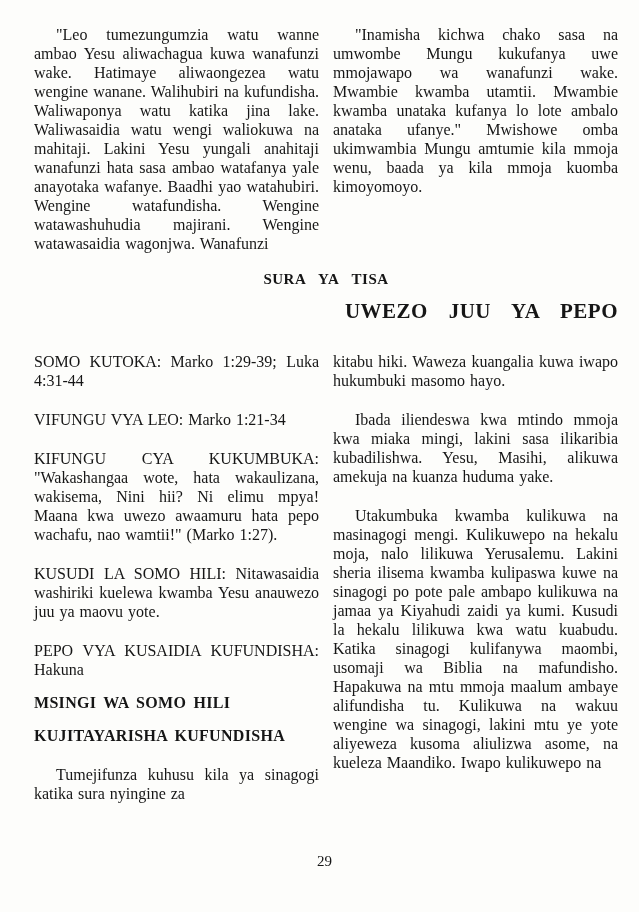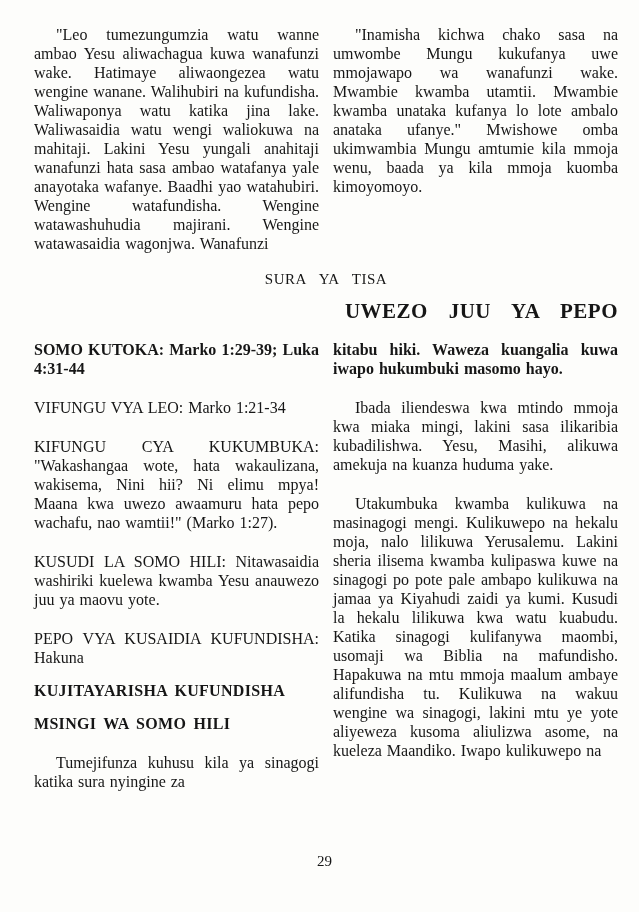--- a/index.html
+++ b/index.html
@@ -20,31 +20,31 @@
   p {
     margin: 0;
     font-size: 16px;
     line-height: 19px;
     text-align: justify;
     word-spacing: 1px;
   }
   p.indent { text-indent: 22px; }
   p + p, .block + .block { margin-top: 9px; }
   .lesson .block { margin-top: 20px; }
-  .lesson .block:first-child { margin-top: 4px; font-weight: bold; }
+  .lesson .block:first-child { margin-top: 16px; }
   .bold-head {
     font-weight: bold;
     text-align: left;
     letter-spacing: 0.3px;
     word-spacing: 3px;
     margin-top: 14px !important;
   }
   .heading-section { text-align: center; margin-top: 17px; margin-bottom: 15px; }
   .kicker {
-    font-weight: normal;
+    font-weight: bold;
     font-size: 15px;
     letter-spacing: 0.5px;
     word-spacing: 9px;
     margin: 0;
     text-align: center;
   }
   .title {
     font-weight: bold;
     font-size: 21px;
     letter-spacing: 0.5px;
@@ -80,22 +80,22 @@
     <p class="title">UWEZO JUU YA PEPO</p>
   </div>
 
   <div class="columns lesson">
     <div class="col">
       <p class="block">SOMO KUTOKA: Marko 1:29-39; Luka 4:31-44</p>
       <p class="block">VIFUNGU VYA LEO: Marko 1:21-34</p>
       <p class="block">KIFUNGU CYA KUKUMBUKA: "Wakashangaa wote, hata wakaulizana, wakisema, Nini hii? Ni elimu mpya! Maana kwa uwezo awaamuru hata pepo wachafu, nao wamtii!" (Marko 1:27).</p>
       <p class="block">KUSUDI LA SOMO HILI: Nitawasaidia washiriki kuelewa kwamba Yesu anauwezo juu ya maovu yote.</p>
       <p class="block">PEPO VYA KUSAIDIA KUFUNDISHA: Hakuna</p>
+      <p class="block bold-head">MSINGI WA SOMO HILI</p>
       <p class="block bold-head">KUJITAYARISHA KUFUNDISHA</p>
-      <p class="block bold-head">MSINGI WA SOMO HILI</p>
       <p class="block indent">Tumejifunza kuhusu kila ya sinagogi katika sura nyingine za</p>
     </div>
     <div class="col">
       <p class="block">kitabu hiki. Waweza kuangalia kuwa iwapo hukumbuki masomo hayo.</p>
       <p class="block indent">Ibada iliendeswa kwa mtindo mmoja kwa miaka mingi, lakini sasa ilikaribia kubadilishwa. Yesu, Masihi, alikuwa amekuja na kuanza huduma yake.</p>
       <p class="block indent">Utakumbuka kwamba kulikuwa na masinagogi mengi. Kulikuwepo na hekalu moja, nalo lilikuwa Yerusalemu. Lakini sheria ilisema kwamba kulipaswa kuwe na sinagogi po pote pale ambapo kulikuwa na jamaa ya Kiyahudi zaidi ya kumi. Kusudi la hekalu lilikuwa kwa watu kuabudu. Katika sinagogi kulifanywa maombi, usomaji wa Biblia na mafundisho. Hapakuwa na mtu mmoja maalum ambaye alifundisha tu. Kulikuwa na wakuu wengine wa sinagogi, lakini mtu ye yote aliyeweza kusoma aliulizwa asome, na kueleza Maandiko. Iwapo kulikuwepo na</p>
     </div>
   </div>
 
   <div class="page-number">29</div>

